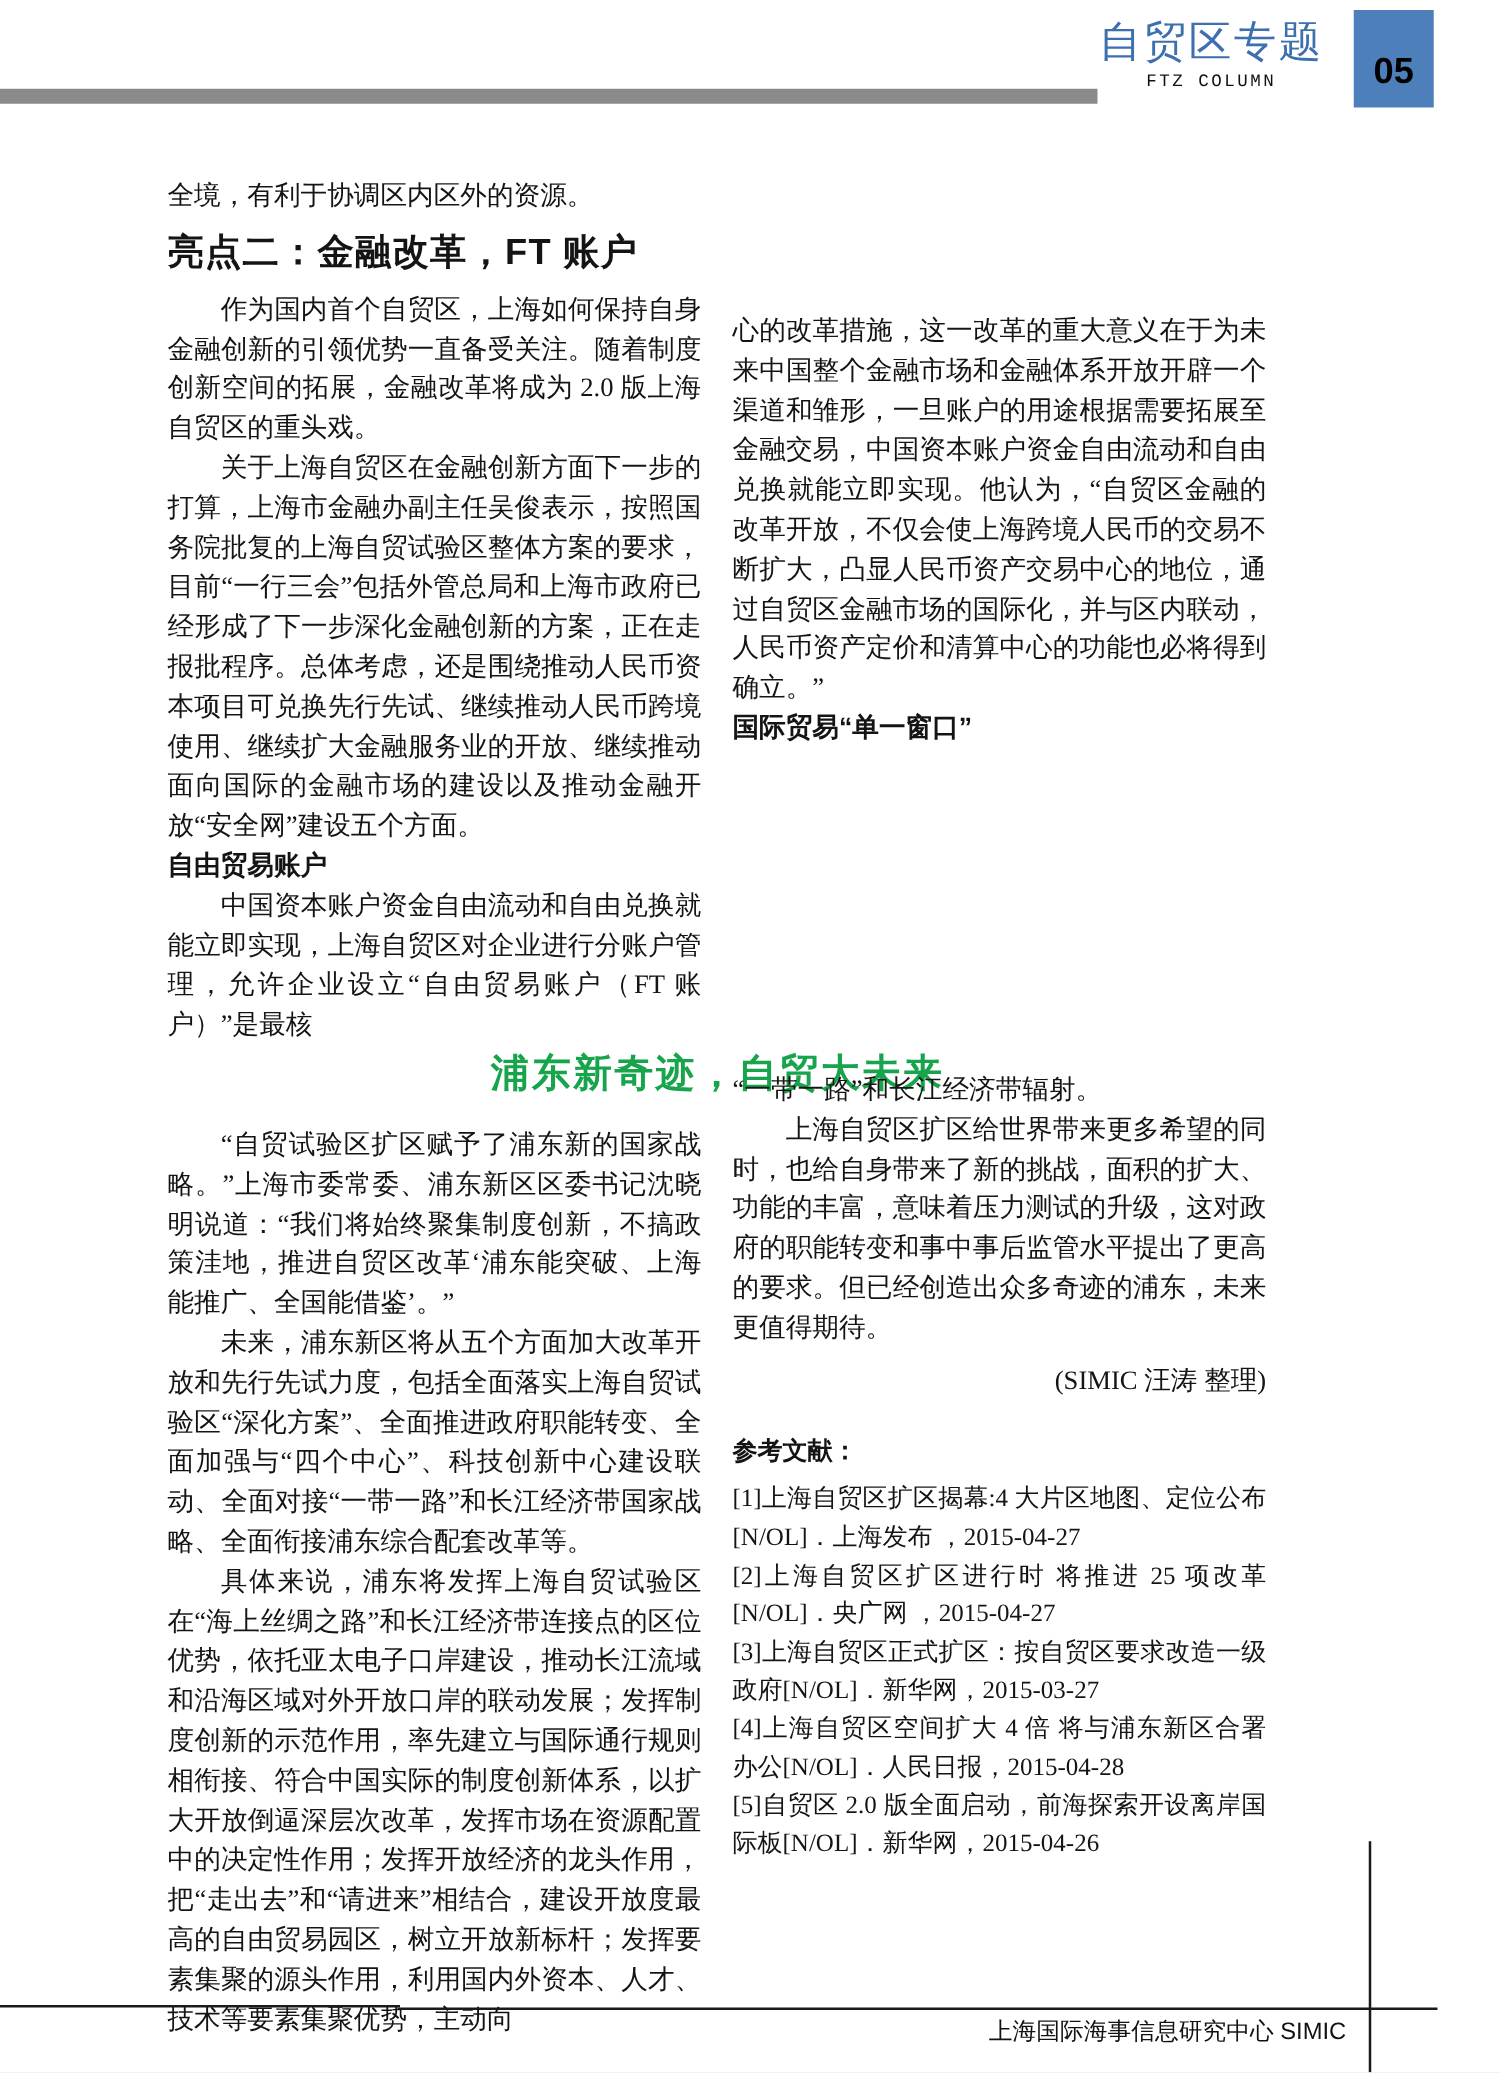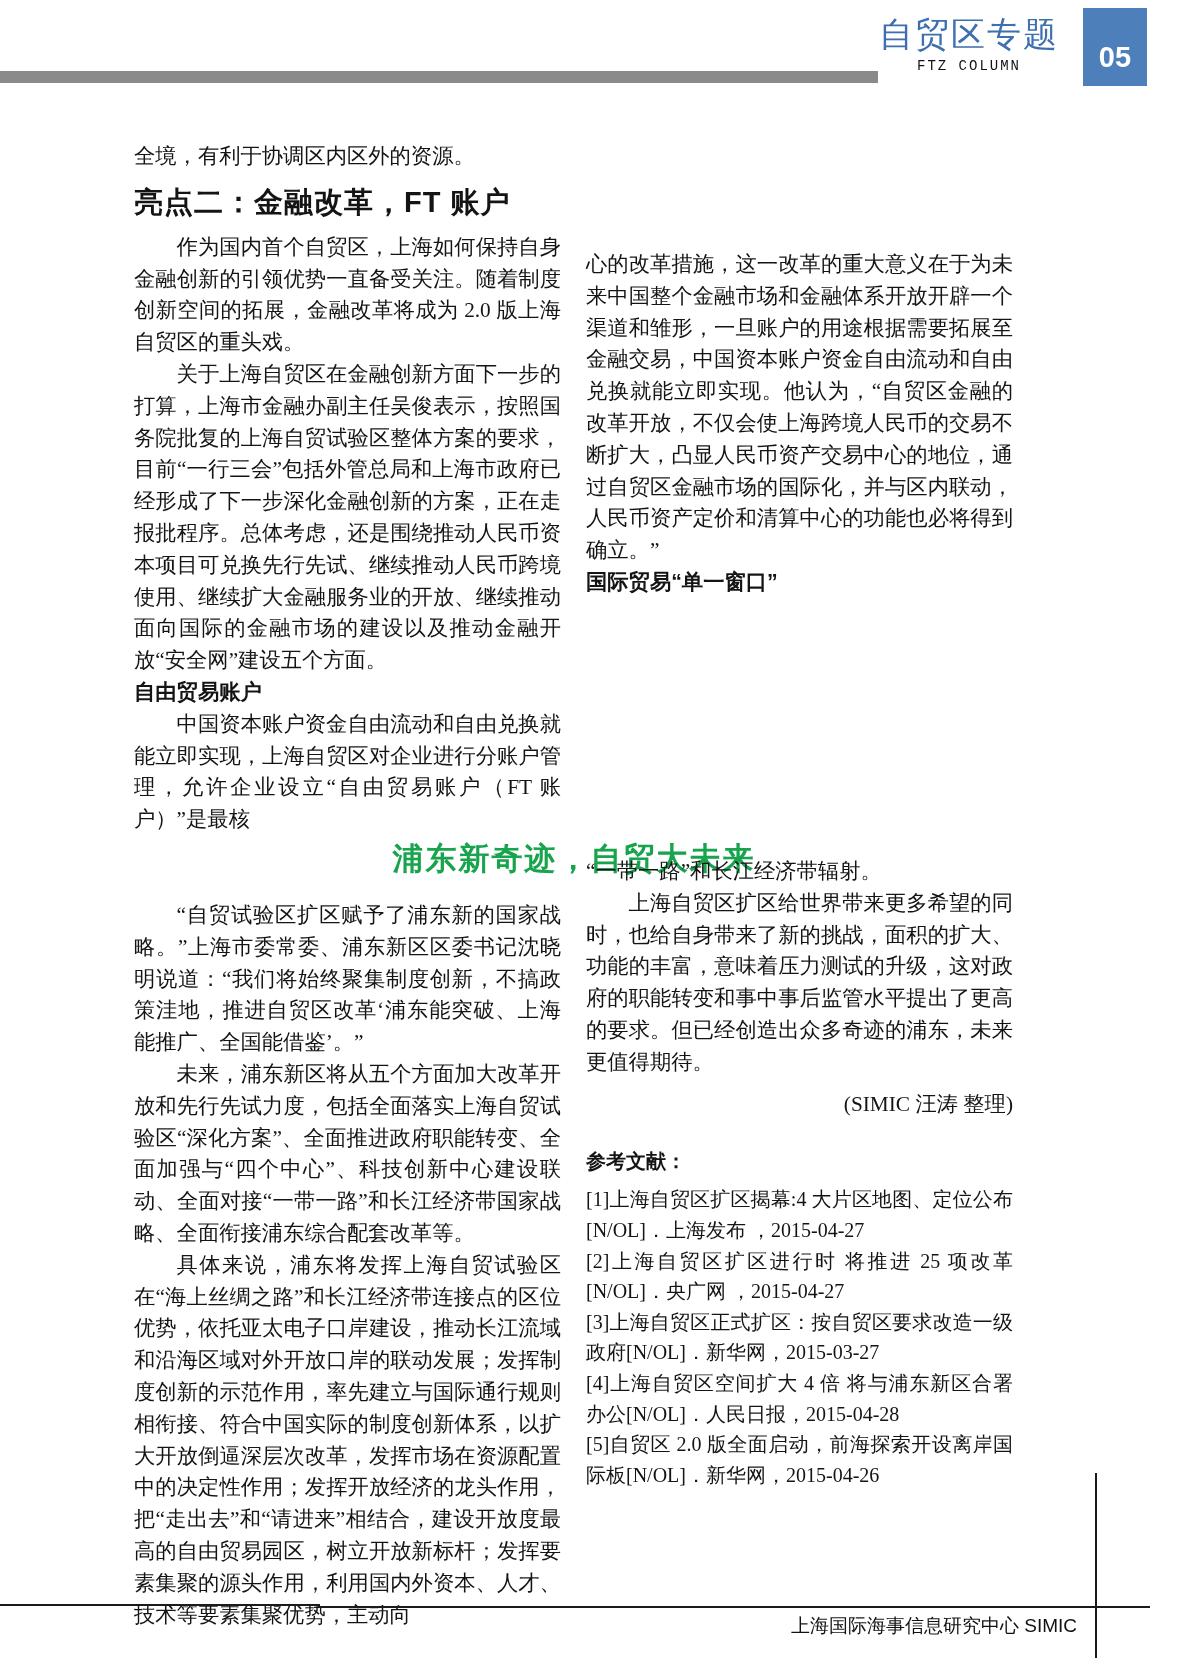--- a/index.html
+++ b/index.html
@@ -18,21 +18,21 @@
   }
   .header-subtitle {
     font-family:"Liberation Mono","DejaVu Sans Mono",monospace;
     font-size:14px; line-height:18px; color:#111; letter-spacing:2px; margin-top:3px;
   }
   .page-number-box {
     position:absolute; left:1083px; top:8px; width:64px; height:78px; background:#4d80bb;
     display:flex; align-items:flex-end; justify-content:center;
     font-family:"Liberation Sans","DejaVu Sans",sans-serif;
   }
-  .page-number-box span { color:#ffffff; font-weight:bold; font-size:29px; line-height:1; padding-bottom:14px; }
+  .page-number-box span { color:#000000; font-weight:bold; font-size:29px; line-height:1; padding-bottom:14px; }
   
   .col { position:absolute; width:427px; font-size:21.3px; line-height:31.8px; text-align:justify; }
   .c1l { left:134px; top:141px; }
   .c1r { left:586px; top:233px;margin-top:16px; }
   .c2l { left:134px; top:900px; }
   .c2r { left:586px; top:856px; }
   .para { margin:0; text-indent:2em; }
   .noindent { text-indent:0; }
   .h2 {
     font-family:"Liberation Sans","DejaVu Sans",sans-serif;

